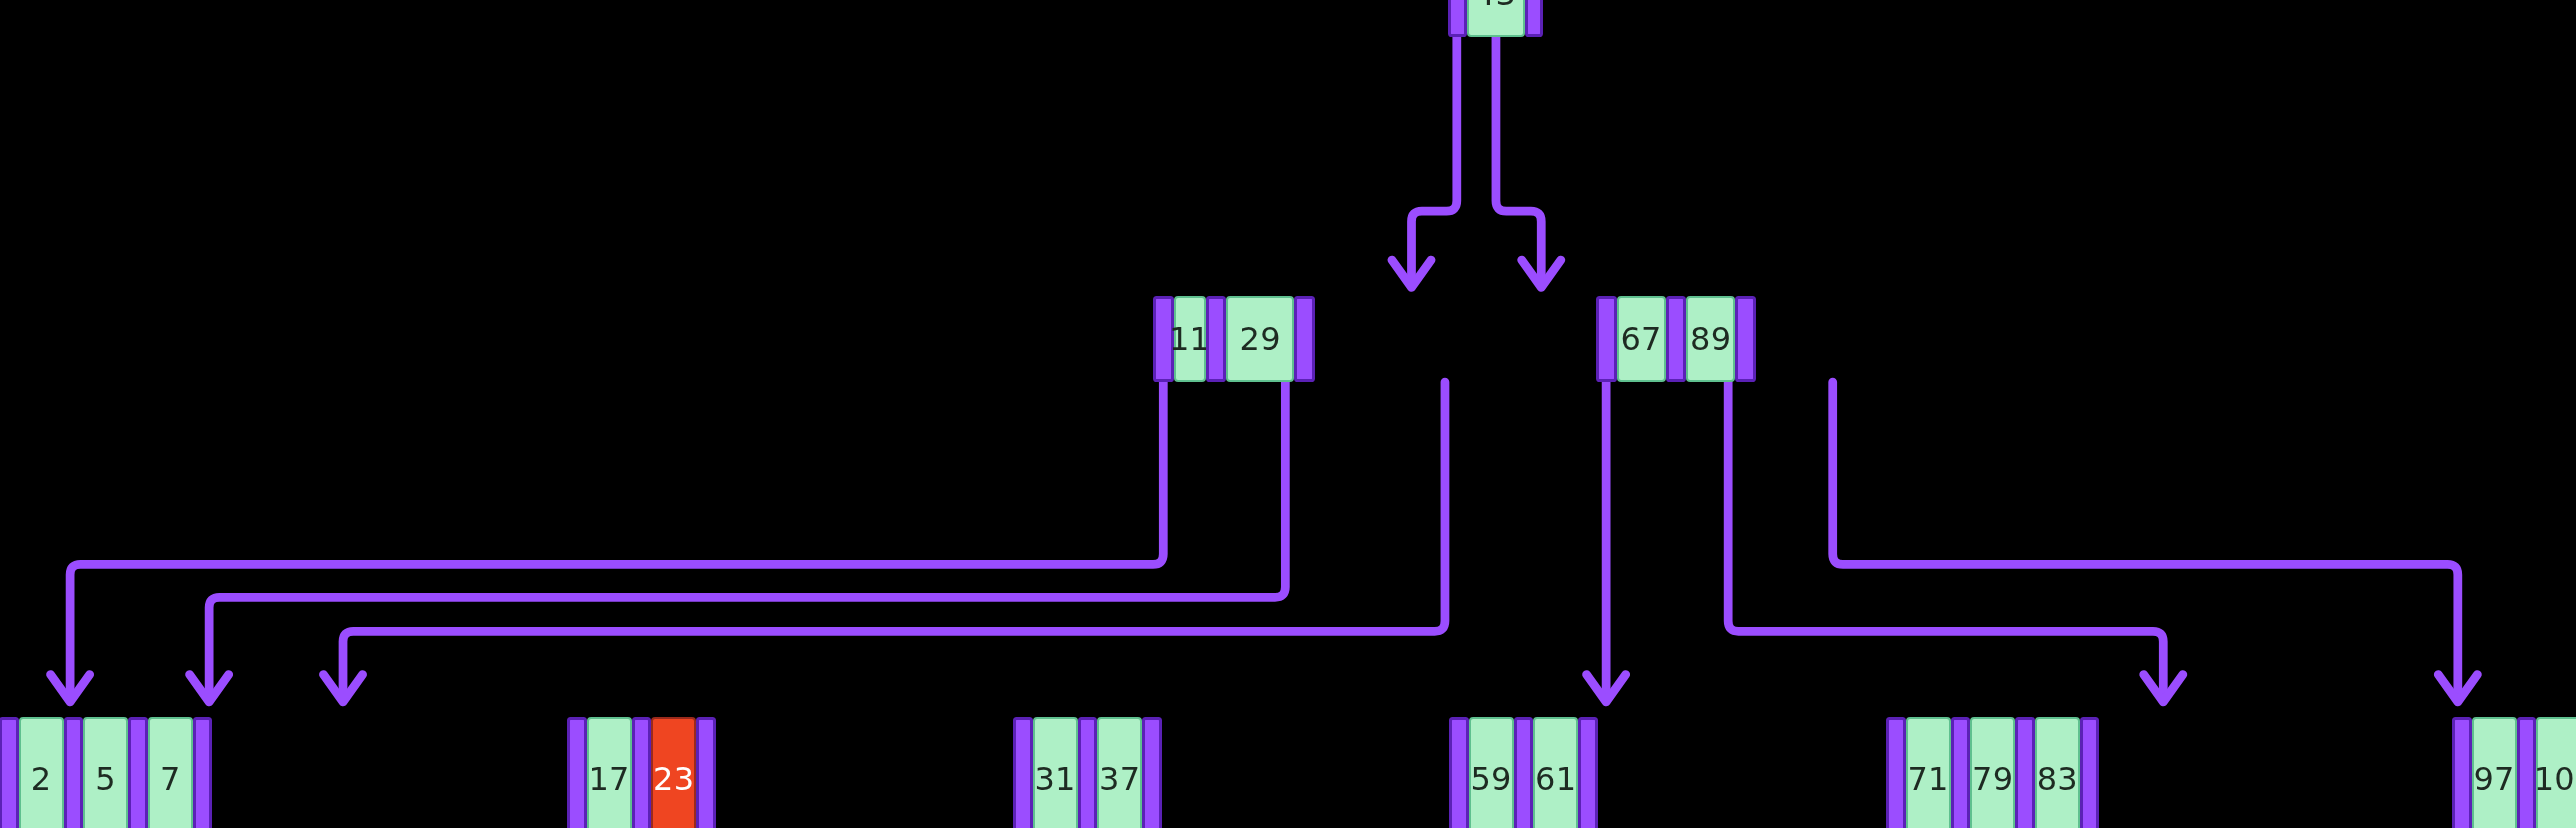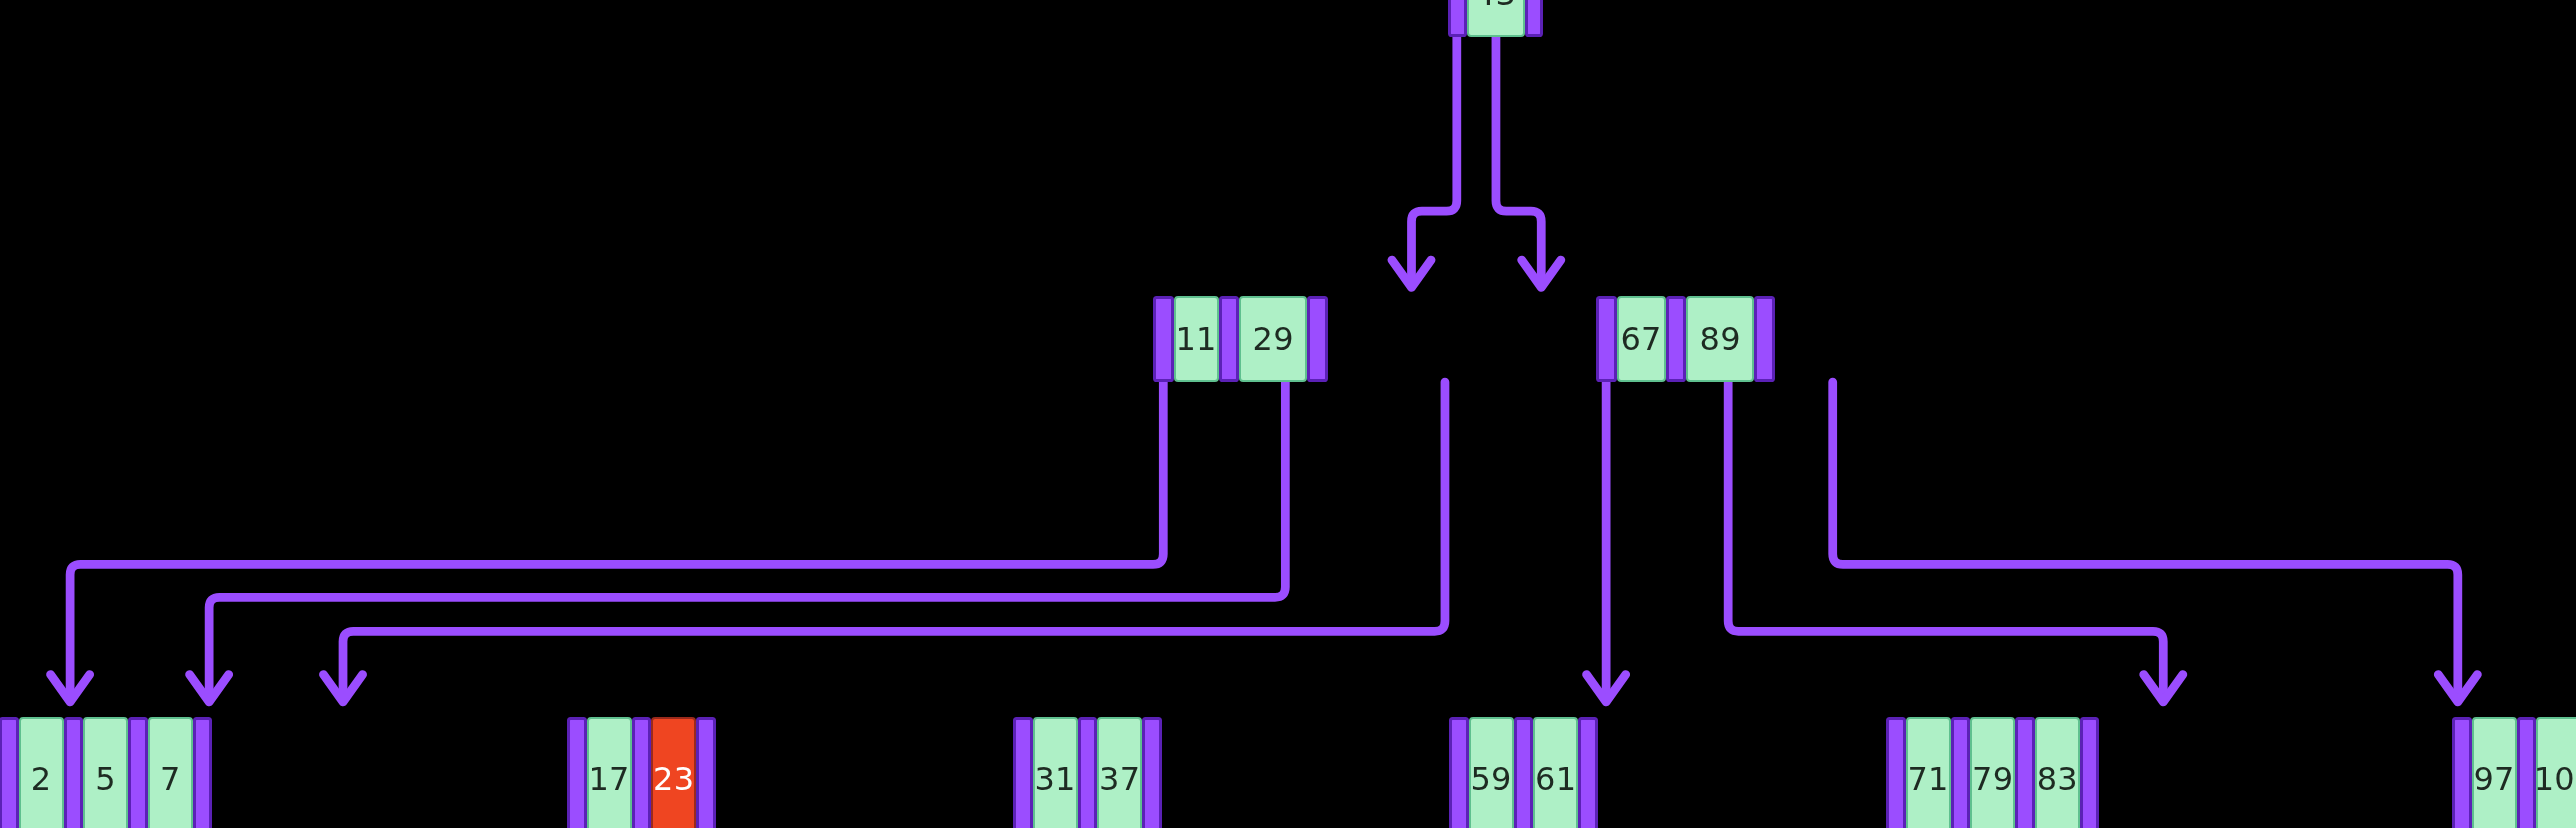--- a/index.html
+++ b/index.html
@@ -93,31 +93,31 @@
   </svg>
 
   <div class="node" style="left:1448px; top:-49px; height:86px;">
     <div class="ptr" style="width:18.5px;"></div>
     <div class="cell" style="width:58px;">43</div>
     <div class="ptr" style="width:18.5px;"></div>
   </div>
 
   <div class="node" style="left:1153px; top:296px; height:86px;">
     <div class="ptr" style="width:20.6px;"></div>
-    <div class="cell" style="width:45px;">11</div>
+    <div class="cell" style="width:32px;">11</div>
     <div class="ptr" style="width:20.6px;"></div>
     <div class="cell" style="width:68px;">29</div>
     <div class="ptr" style="width:20.6px;"></div>
   </div>
 
   <div class="node" style="left:1596px; top:296px; height:86px;">
     <div class="ptr" style="width:20.6px;"></div>
     <div class="cell" style="width:49px;">67</div>
     <div class="ptr" style="width:20.6px;"></div>
-    <div class="cell" style="width:68px;">89</div>
+    <div class="cell" style="width:49px;">89</div>
     <div class="ptr" style="width:20.6px;"></div>
   </div>
 
   <div class="node" style="left:-1px; top:717px; height:124px;">
     <div class="ptr" style="width:19.6px;"></div>
     <div class="cell" style="width:45px;">2</div>
     <div class="ptr" style="width:19.6px;"></div>
     <div class="cell" style="width:45px;">5</div>
     <div class="ptr" style="width:19.6px;"></div>
     <div class="cell" style="width:45px;">7</div>

